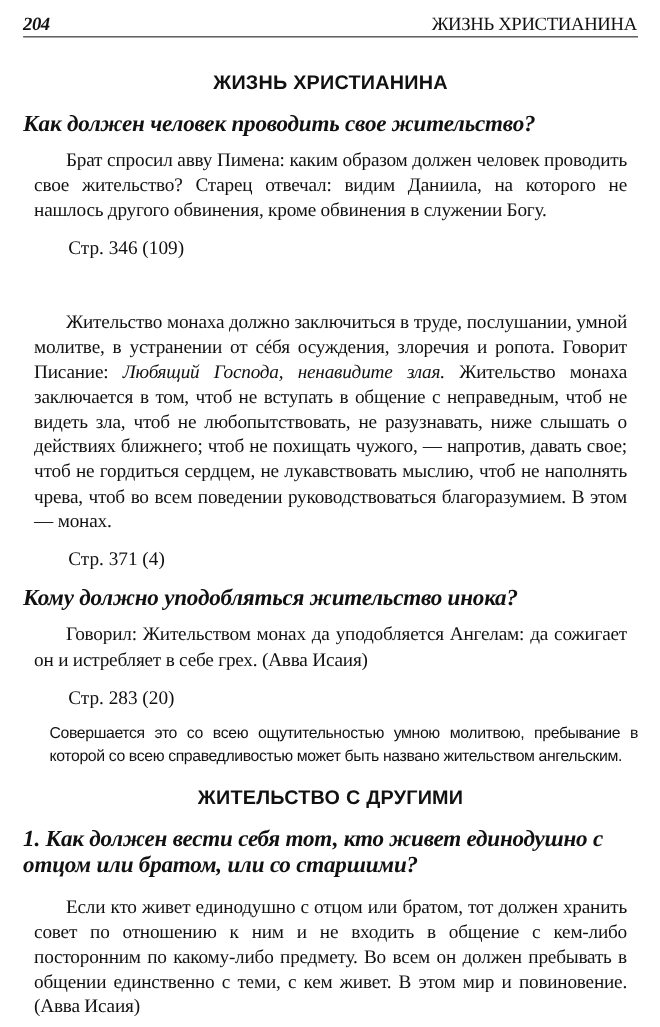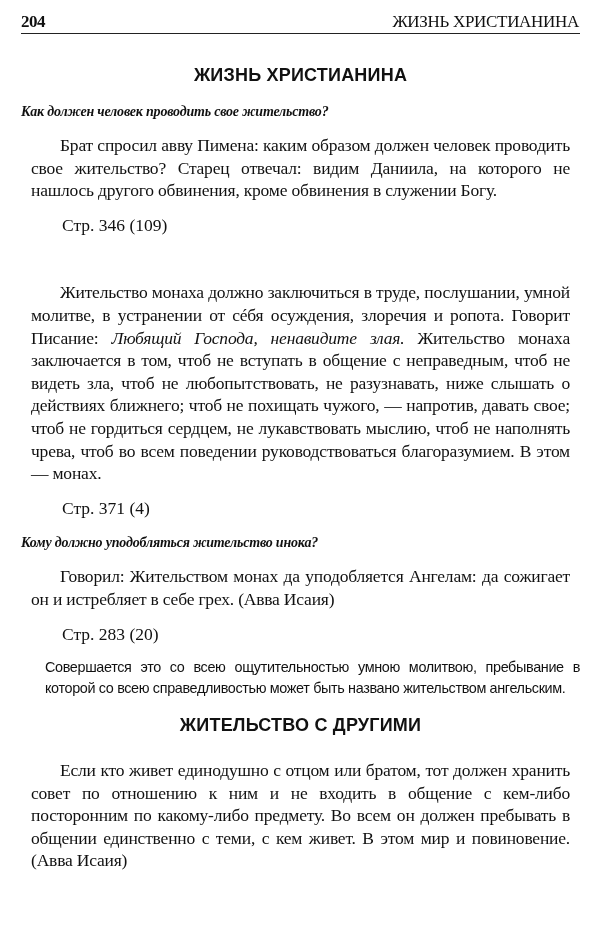--- a/index.html
+++ b/index.html
@@ -30,20 +30,21 @@
       border-bottom: 1.5px solid #222;
       font-size: 17px;
       line-height: 22px;
     }
     .running-head .pnum {
       position: absolute;
       left: 0;
       top: 0;
       font-weight: bold;
       letter-spacing: -0.5px;
+      font-style: italic;
     }
     .running-head .rtitle {
       position: absolute;
       right: 1px;
       top: 0;
       letter-spacing: -0.3px;
     }
     .content {
       position: absolute;
       top: 63px;
@@ -54,21 +55,21 @@
       font-family: "Liberation Sans", "DejaVu Sans", sans-serif;
       font-size: 18px;
       text-align: center;
       line-height: 24px;
       margin: 0;
       letter-spacing: 0.2px;
     }
     .question {
       font-style: italic;
       font-weight: bold;
-      font-size: 14px;
+      font-size: 21px;
       line-height: 24px;
       margin: 4px 0 2px 0;
       letter-spacing: -0.2px;
     }
     .para {
       font-size: 17.5px;
       line-height: 22.6px;
       text-indent: 29px;
       text-align: justify;
       margin: 10px;
@@ -118,17 +119,18 @@
 
     <div class="question">Кому должно уподобляться жительство инока?</div>
     <p class="para">Говорил: Жительством монах да уподобляется Ангелам: да сожигает он и истребляет в себе грех. (Авва Исаия)</p>
     <p class="ref">Стр. 283 (20)</p>
     <p class="comment">Совершается это со всею ощутительностью умною молитвою, пребывание в которой со всею справедливостью может быть названо жительством ангельским.</p>
 
     <div class="gap-m"></div>
 
     <h2 class="section-title">ЖИТЕЛЬСТВО С ДРУГИМИ</h2>
     <div class="gap-s"></div>
+    <div class="question">1. Как должен вести себя тот, кто живет единодушно с отцом или братом, или со старшими?</div>
     <div style="height:3px"></div>
     <p class="para">Если кто живет единодушно с отцом или братом, тот должен хранить совет по отношению к ним и не входить в общение с кем-либо посторонним по какому-либо предмету. Во всем он должен пребывать в общении единственно с теми, с кем живет. В этом мир и повиновение. (Авва Исаия)</p>
 
   </div>
 </div>
 
 </body></html>

